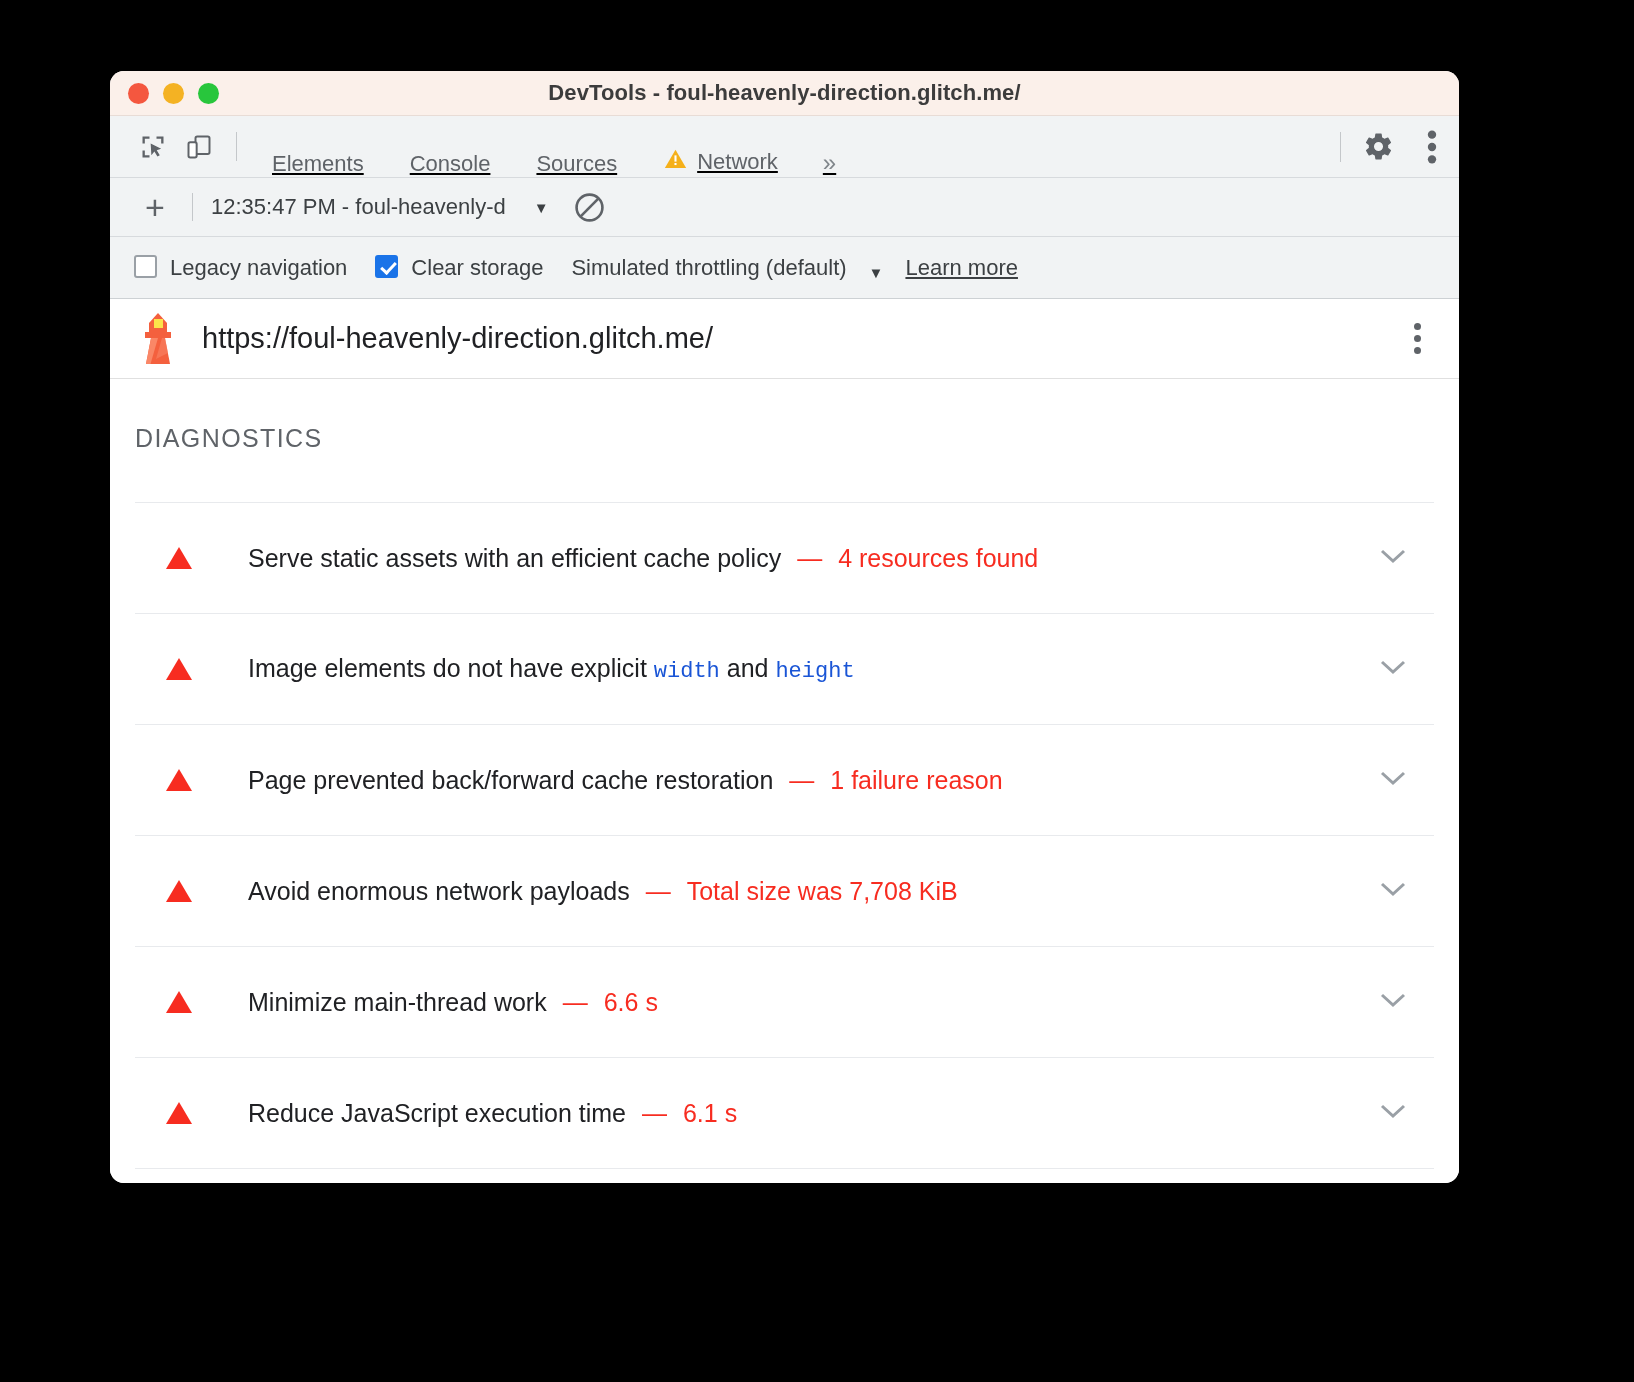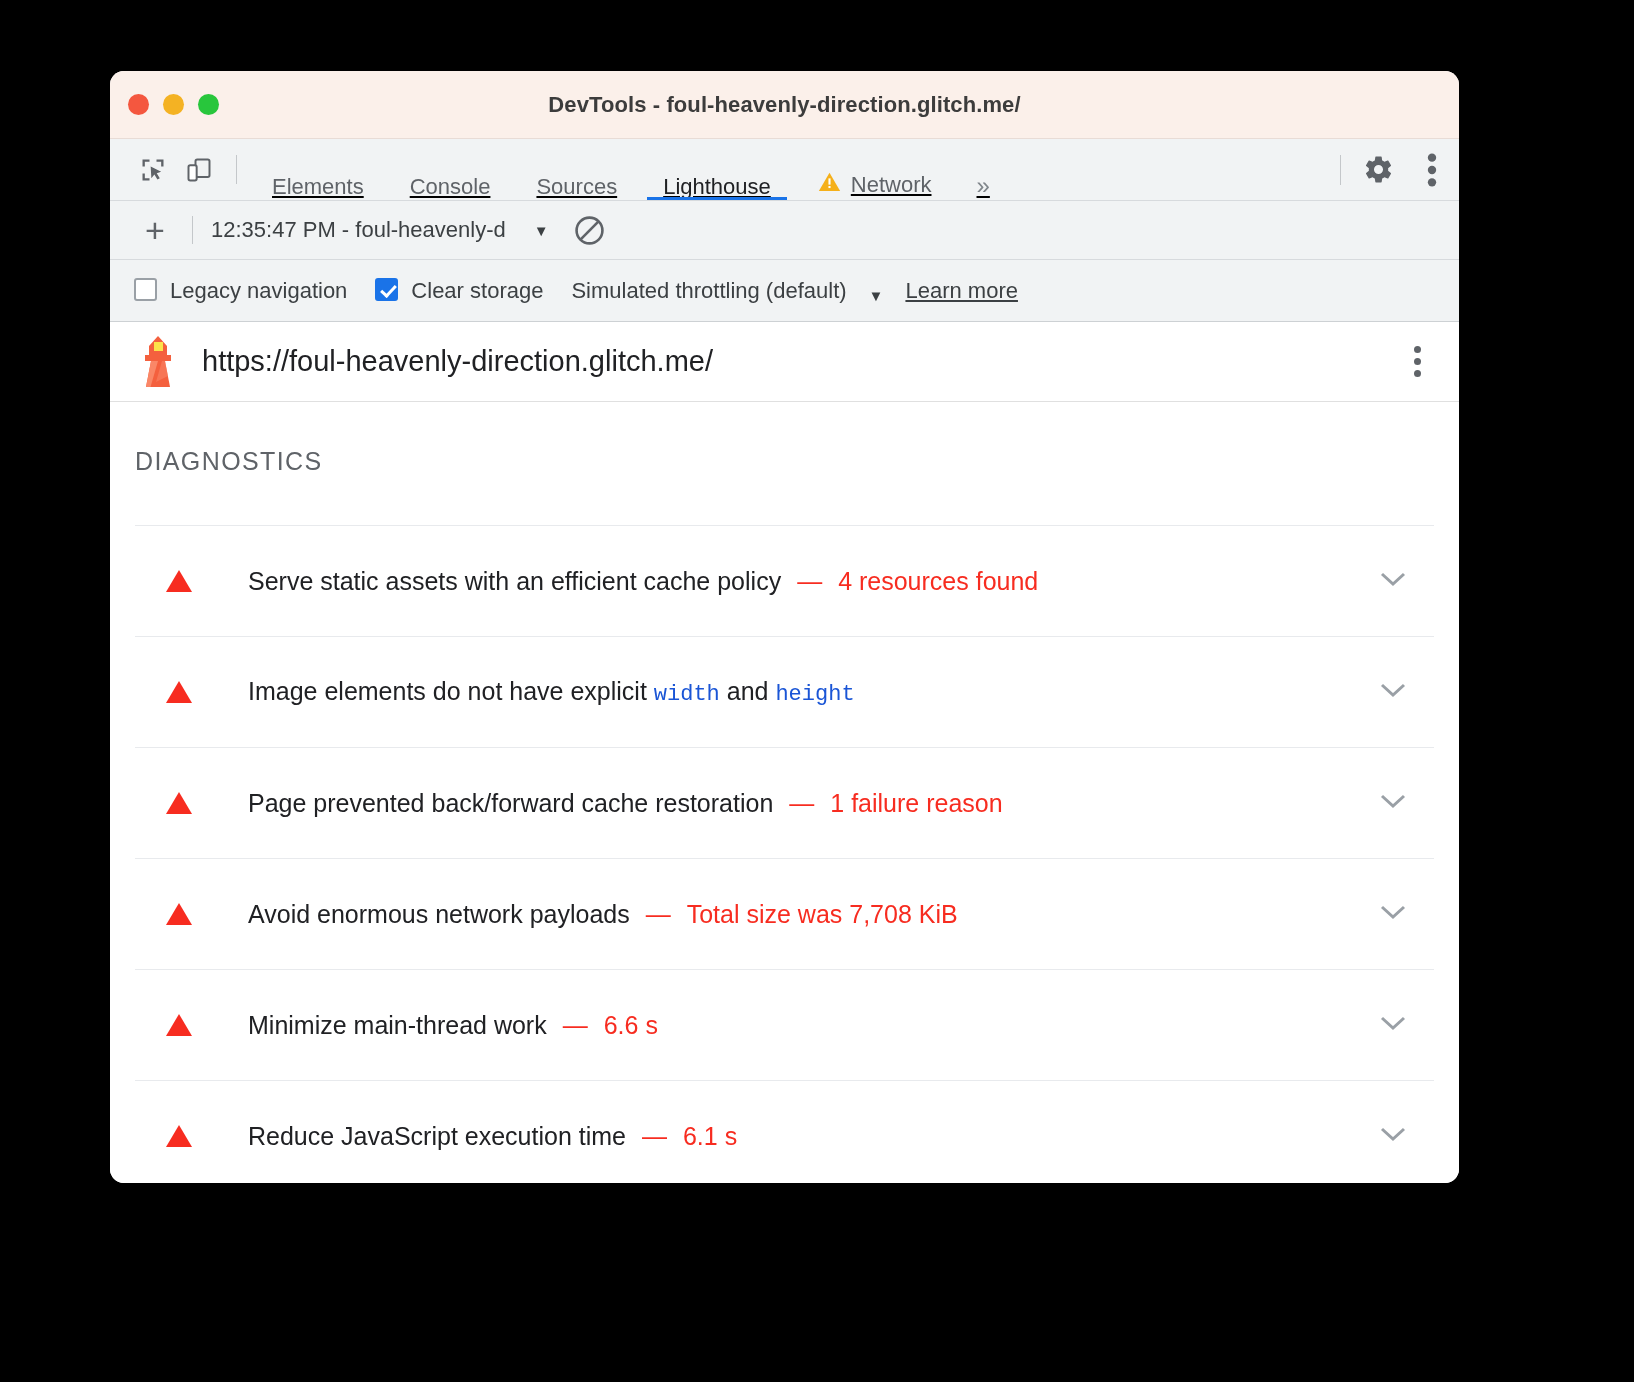--- a/index.html
+++ b/index.html
@@ -22,21 +22,21 @@
     background: #ffffff;
     border-radius: 14px;
     overflow: hidden;
     box-shadow: 0 24px 70px rgba(0,0,0,0.85),
                 0 8px 30px rgba(0,0,0,0.7);
   }
 
   
   #titlebar {
     position: relative;
-    height: 68px;
+    height: 45px;
     background: #fbf0ea;
     display: flex;
     align-items: center;
     border-bottom: 1px solid #e8dcd6;
   }
   #traffic {
     display: flex;
     gap: 14px;
     margin-left: 18px;
   }
@@ -331,23 +331,20 @@
 
     <div id="tabs">
       <div class="tab">
         <span>Elements</span>
       </div>
       <div class="tab">
         <span>Console</span>
       </div>
       <div class="tab">
         <span>Sources</span>
-      </div>
-      <div class="tab active">
-        <span>Lighthouse</span>
       </div>
       <div class="tab">
         <span>
           <svg width="25" height="25" viewBox="0 0 24 24">
             <path d="M12 3.5L22.2 21H1.8L12 3.5z" fill="#f5b01a"></path>
             <rect x="11" y="9" width="2" height="6" fill="#fff"></rect>
             <rect x="11" y="16.3" width="2" height="2" fill="#fff"></rect>
           </svg>
         </span>
         <span>Network</span>

